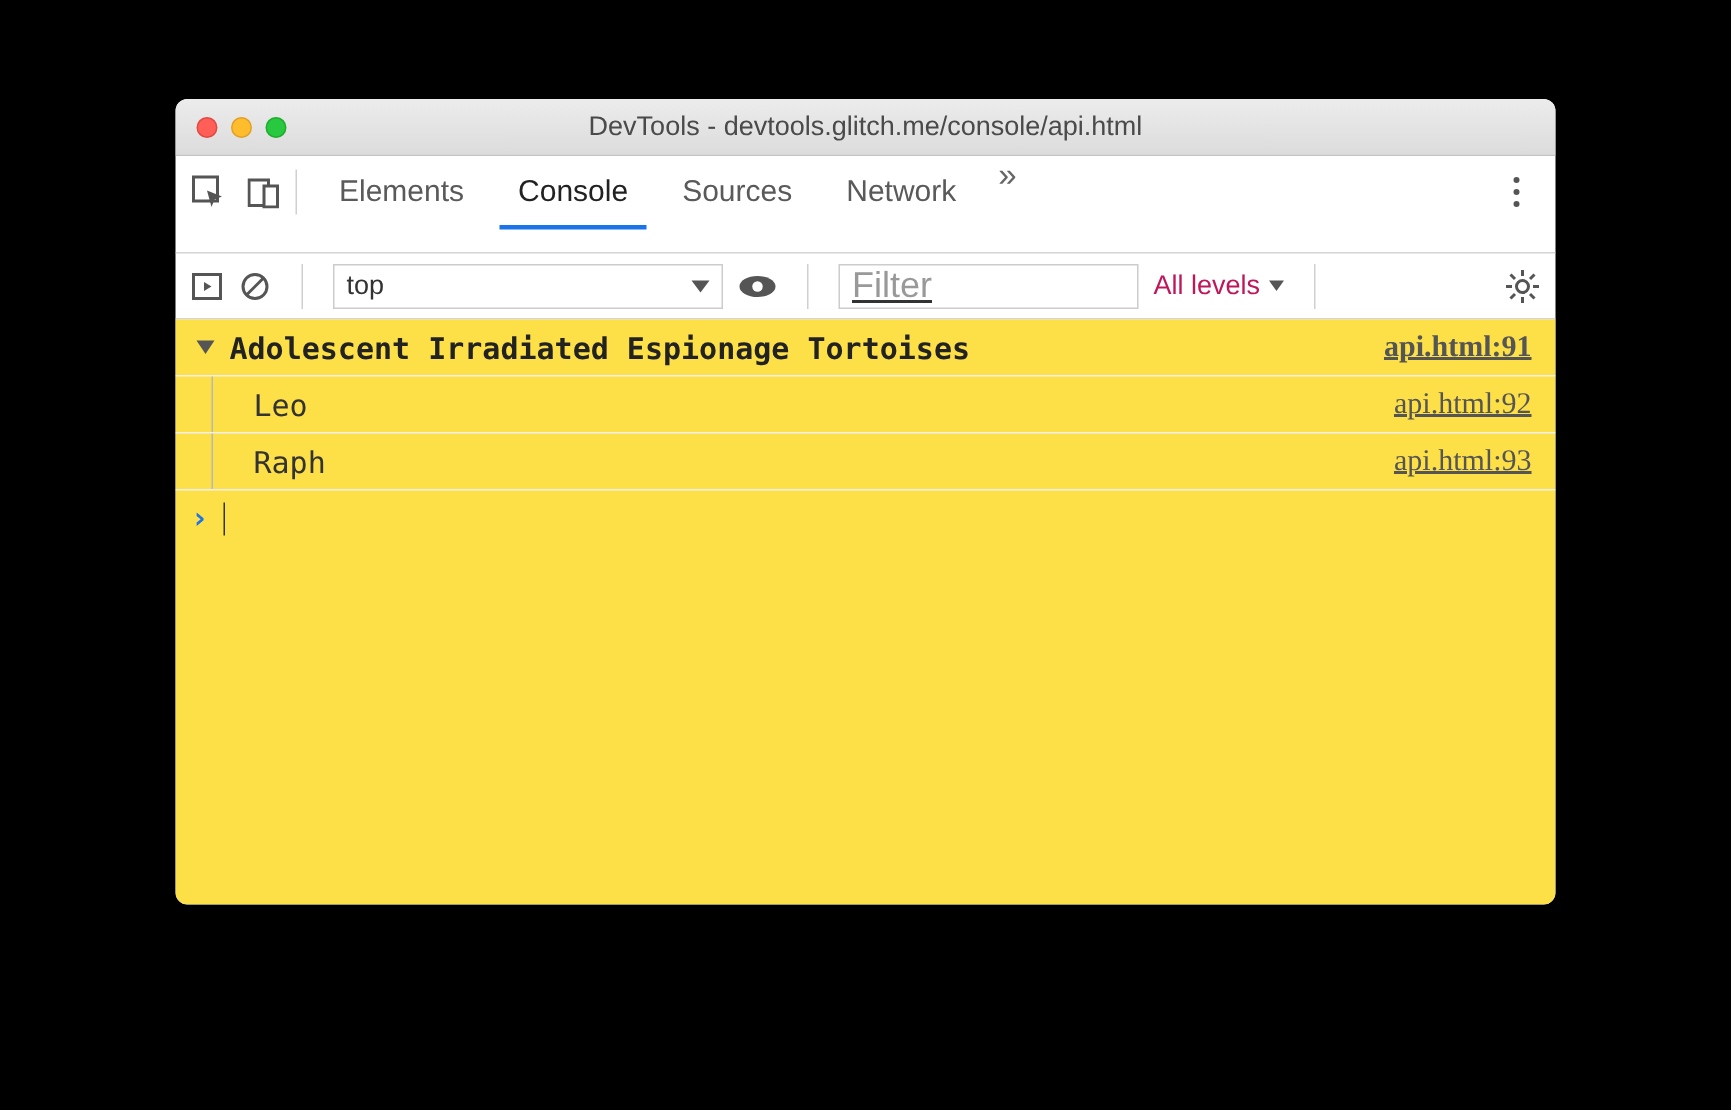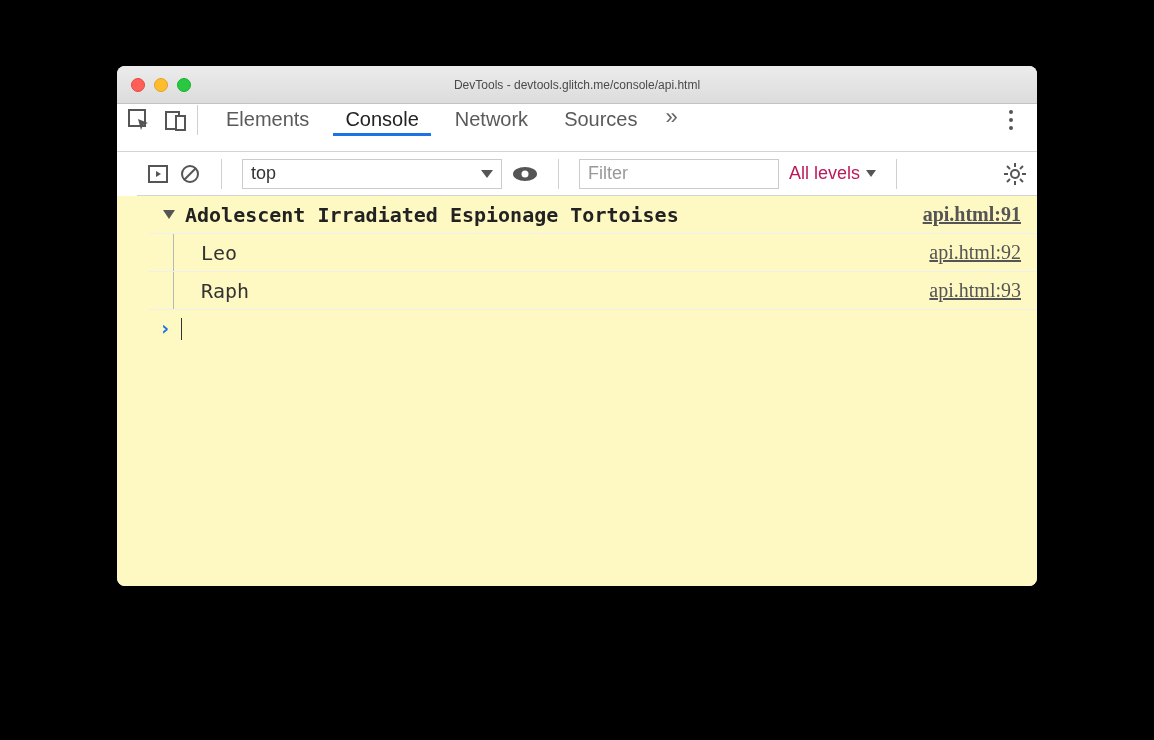--- a/index.html
+++ b/index.html
@@ -33,26 +33,26 @@
     padding-left: 14px;
   }
   .dot { width: 14px; height: 14px; border-radius: 50%; }
   .dot.red   { background:#ff5f57; border:1px solid #e14942; }
   .dot.yellow{ background:#ffbd2e; border:1px solid #e1a126; }
   .dot.green { background:#28c940; border:1px solid #1dad2c; }
   .title {
     position:absolute; left:0; right:0;
     text-align:center;
     color:#4a4a4a;
-    font-size:12px;
+    font-size:18px;
     pointer-events:none;
   }
   
   .tabs-row {
-    height: 48px;
+    height: 65px;
     border-bottom: 1px solid #d4d4d4;
     display:flex;
     align-items:center;
     padding: 0 6px 16px 10px;
     color:#5a5a5a;
     font-size:20px;
   }
   .sep { width:1px; height:30px; background:#d0d0d0; margin:0 10px; }
   .tab-icons { display:flex; gap:14px; align-items:center; }
   .svgicon { display:block; }
@@ -81,52 +81,51 @@
   .kebab span{ width:4px;height:4px;background:#555;border-radius:50%; }
   
   .filter-row{
     height:44px;
     border-bottom:1px solid #d4d4d4;
     display:flex; align-items:center;
     padding:0 10px;
     gap:10px;
     color:#555;
     font-size:18px;
-    margin-left:20px;
   }
   .ctx-select{
     display:flex; align-items:center; justify-content:space-between;
     border:1px solid #ccc;
     height:30px; width:260px;
     padding:0 8px;
     color:#333;
   }
   .tri-down{
     width:0;height:0;border-left:6px solid transparent;border-right:6px solid transparent;border-top:8px solid #555;
   }
   .tri-down.small{ border-left-width:5px;border-right-width:5px;border-top-width:7px;}
   .filter-input{
     border:1px solid #ccc;
     height:30px; width:200px;
-    padding:0 8px; font-size:18px;
+    padding:0 8px; font-size:24px;
     color:#333;
+    text-decoration:underline;
   }
   .filter-input::placeholder{color:#999;}
   .levels{
     display:flex; align-items:center; gap:6px;
     color:#be185d;
   }
   .gear{ margin-left:auto; }
   
   .console-body{
-    background:#fef9c3;
+    background:#fde047;
     min-height:390px;
     font-family: ui-monospace, "SF Mono", Menlo, Consolas, monospace;
     font-size:20px;
-    padding-left:32px;
   }
   .row{
     display:flex; align-items:center;
     height:38px;
     padding:0 16px 0 10px;
     border-bottom:1px solid #efefef;
   }
   .row .src{
     margin-left:auto;
     color:#555;
@@ -192,24 +191,24 @@
     </div>
     <div class="sep"></div>
     <div class="tabs">
       <div class="tab">
           <span>Elements</span>
         </div>
       <div class="tab active">
           <span>Console</span>
         </div>
       <div class="tab">
+          <span>Sources</span>
+        </div>
+      <div class="tab">
           <span>Network</span>
-        </div>
-      <div class="tab">
-          <span>Sources</span>
         </div>
       <div class="more-tabs"><span>»</span></div>
     </div>
     <div class="kebab">
         <span></span>
         <span></span>
         <span></span>
       </div>
   </div>
 

